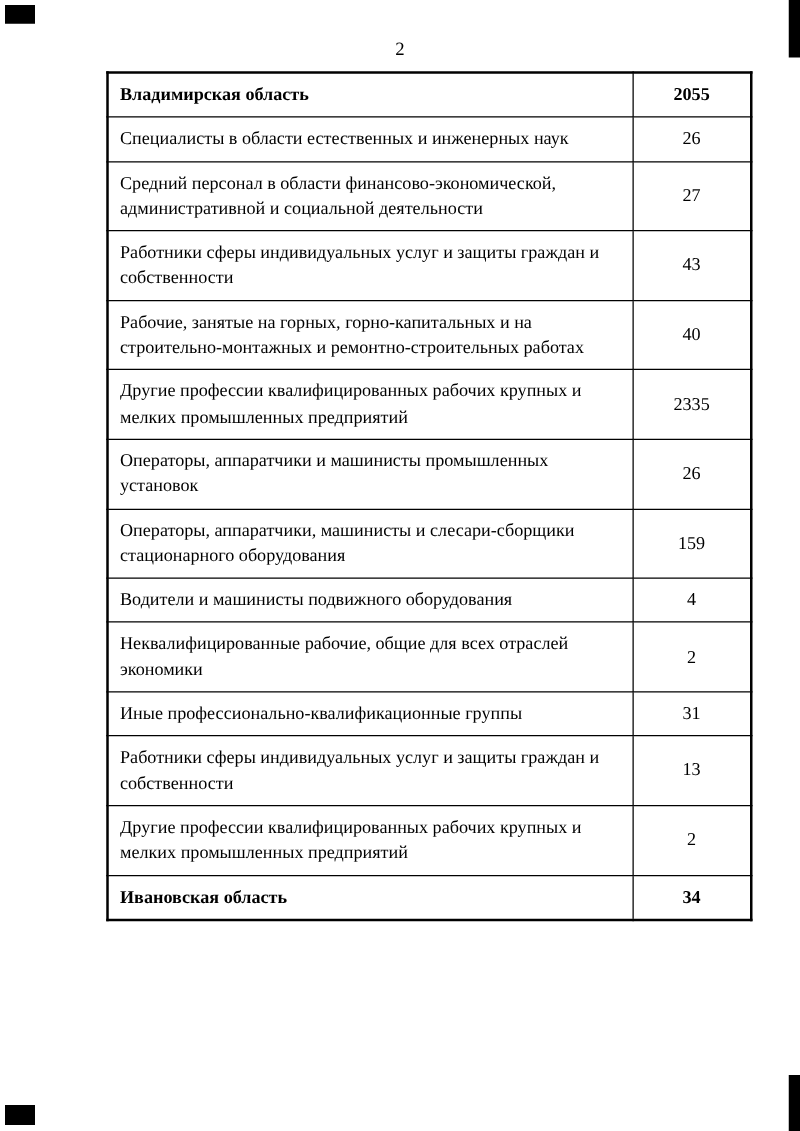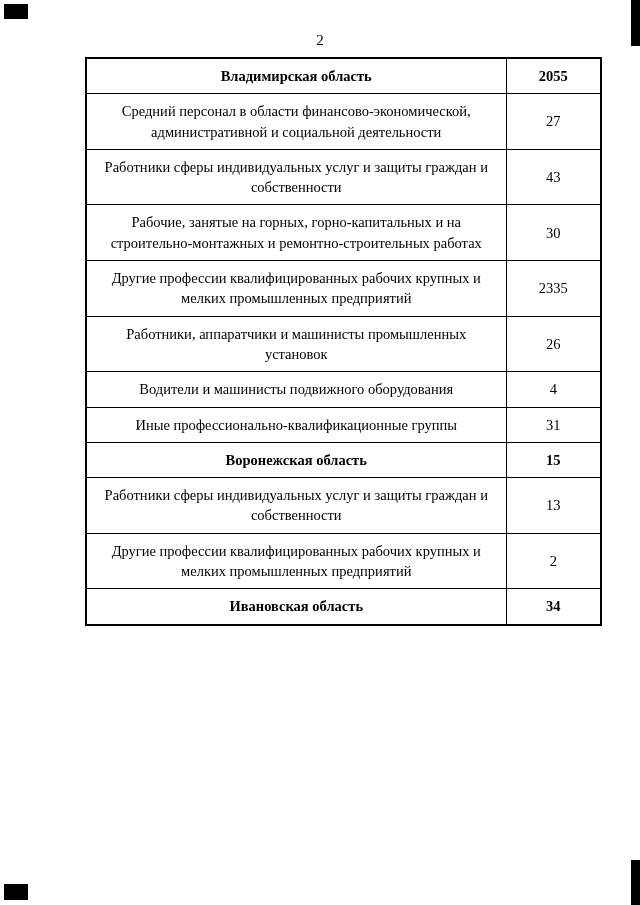--- a/index.html
+++ b/index.html
@@ -32,21 +32,21 @@
     font-size: 14.5px;
     line-height: 1.4;
   }
   .doc-table td {
     border: 1px solid #000;
     padding: 7px 9px;
     vertical-align: middle;
   }
   .doc-table td.label-cell {
     width: 420px;
-    text-align: center;
+    text-align: left;
     margin-left: 11px;
   }
   .doc-table td.value-cell {
     text-align: center;
     font-family: Liberation Serif, serif;
   }
   .doc-table tr.bold-row td {
     font-weight: bold;
   }
   
@@ -69,50 +69,58 @@
 
 <div class="page-number">2</div>
 
 <table class="doc-table">
   <tbody>
       <tr class="bold-row">
         <td class="label-cell">Владимирская область</td>
         <td class="value-cell">2055</td>
       </tr>
       <tr>
+        <td class="label-cell">Специалисты в области естественных и инженерных наук</td>
+        <td class="value-cell">26</td>
+      </tr>
+      <tr>
         <td class="label-cell">Средний персонал в области финансово-экономической, административной и социальной деятельности</td>
         <td class="value-cell">27</td>
       </tr>
       <tr>
         <td class="label-cell">Работники сферы индивидуальных услуг и защиты граждан и собственности</td>
         <td class="value-cell">43</td>
       </tr>
       <tr>
         <td class="label-cell">Рабочие, занятые на горных, горно-капитальных и на строительно-монтажных и ремонтно-строительных работах</td>
-        <td class="value-cell">30</td>
+        <td class="value-cell">40</td>
       </tr>
       <tr>
         <td class="label-cell">Другие профессии квалифицированных рабочих крупных и мелких промышленных предприятий</td>
         <td class="value-cell">2335</td>
       </tr>
       <tr>
-        <td class="label-cell">Работники, аппаратчики и машинисты промышленных установок</td>
+        <td class="label-cell">Операторы, аппаратчики и машинисты промышленных установок</td>
         <td class="value-cell">26</td>
+      </tr>
+      <tr>
+        <td class="label-cell">Операторы, аппаратчики, машинисты и слесари-сборщики стационарного оборудования</td>
+        <td class="value-cell">159</td>
       </tr>
       <tr>
         <td class="label-cell">Водители и машинисты подвижного оборудования</td>
         <td class="value-cell">4</td>
       </tr>
       <tr>
+        <td class="label-cell">Неквалифицированные рабочие, общие для всех отраслей экономики</td>
+        <td class="value-cell">2</td>
+      </tr>
+      <tr>
         <td class="label-cell">Иные профессионально-квалификационные группы</td>
         <td class="value-cell">31</td>
-      </tr>
-      <tr class="bold-row">
-        <td class="label-cell">Воронежская область</td>
-        <td class="value-cell">15</td>
       </tr>
       <tr>
         <td class="label-cell">Работники сферы индивидуальных услуг и защиты граждан и собственности</td>
         <td class="value-cell">13</td>
       </tr>
       <tr>
         <td class="label-cell">Другие профессии квалифицированных рабочих крупных и мелких промышленных предприятий</td>
         <td class="value-cell">2</td>
       </tr>
       <tr class="bold-row">

